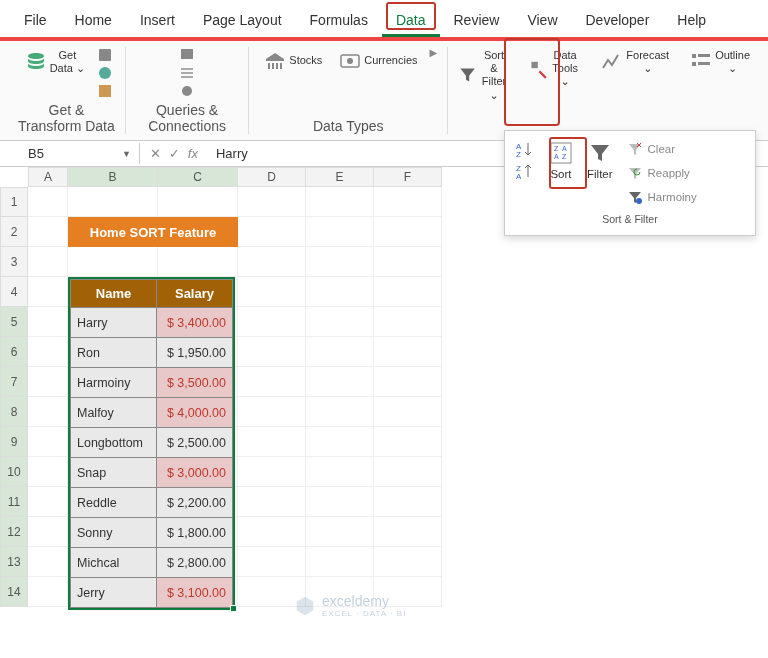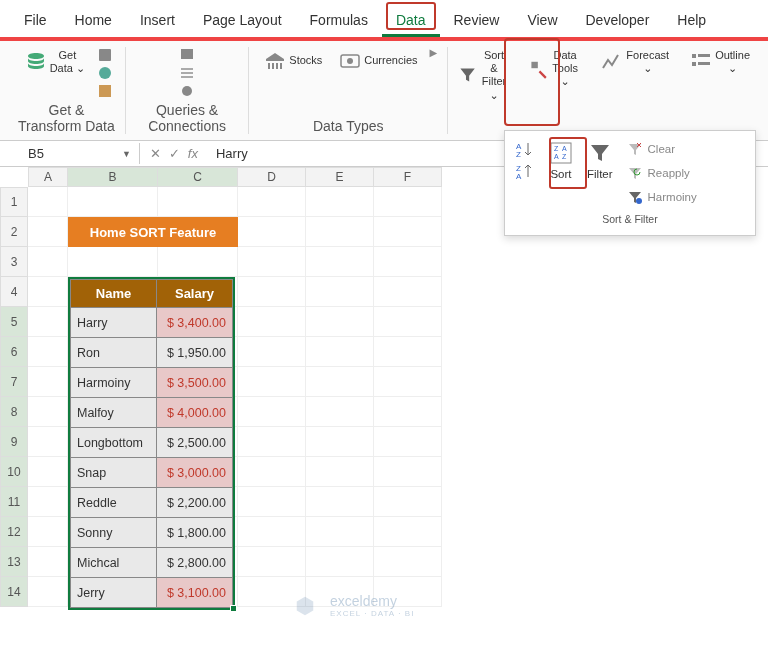--- a/index.html
+++ b/index.html
@@ -68,21 +68,21 @@
 .dropdown { position: absolute; top: 130px; left: 504px; width: 252px; background: #fff; border: 1px solid #ccc; box-shadow: 0 3px 8px rgba(0,0,0,0.15); padding: 10px; }
 .dd-body { display: flex; align-items: flex-start; gap: 14px; }
 .dd-col { display: flex; flex-direction: column; gap: 4px; align-items: center; font-size: 10px; }
 .dd-item { display: flex; flex-direction: column; align-items: center; gap: 3px; cursor: pointer; font-size: 11.5px; }
 .dd-right { display: flex; flex-direction: column; gap: 8px; font-size: 11.5px; color: #888; }
 .dd-right-row { display: flex; align-items: center; gap: 5px; }
 .dd-label { font-size: 10.5px; text-align: center; margin-top: 8px; color: #555; }
 .sort-highlight { position: absolute; top: 6px; left: 44px; width: 38px; height: 52px; border: 2px solid #c0392b; border-radius: 3px; pointer-events: none; }
 
 
-.wm { position: absolute; bottom: 40px; left: 294px; display: flex; align-items: center; gap: 14px; opacity: 0.28; }
+.wm { position: absolute; bottom: 40px; left: 294px; display: flex; align-items: center; gap: 6px; opacity: 0.28; }
 .wm-logo { width: 22px; height: 22px; }
 .wm-txt { font-size: 14px; color: #2a5d8f; font-weight: 500; }
 .wm-sub { font-size: 8px; color: #2a5d8f; letter-spacing: 1px; }
 </style>
 </head>
 <body>
 
 <div class="tabs">
   <div class="tab">File</div>
   <div class="tab">Home</div>

